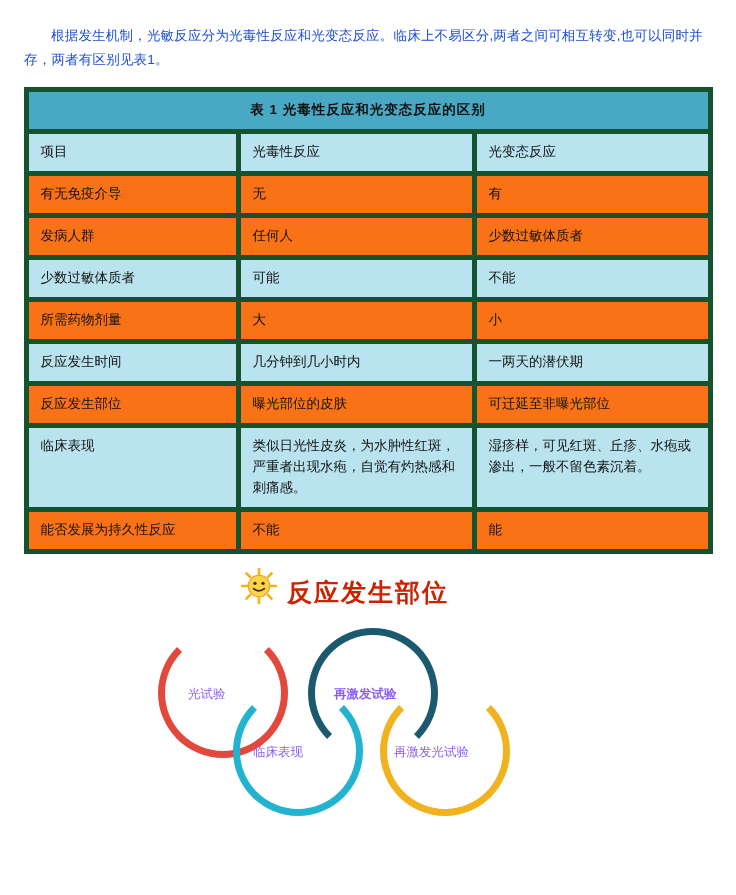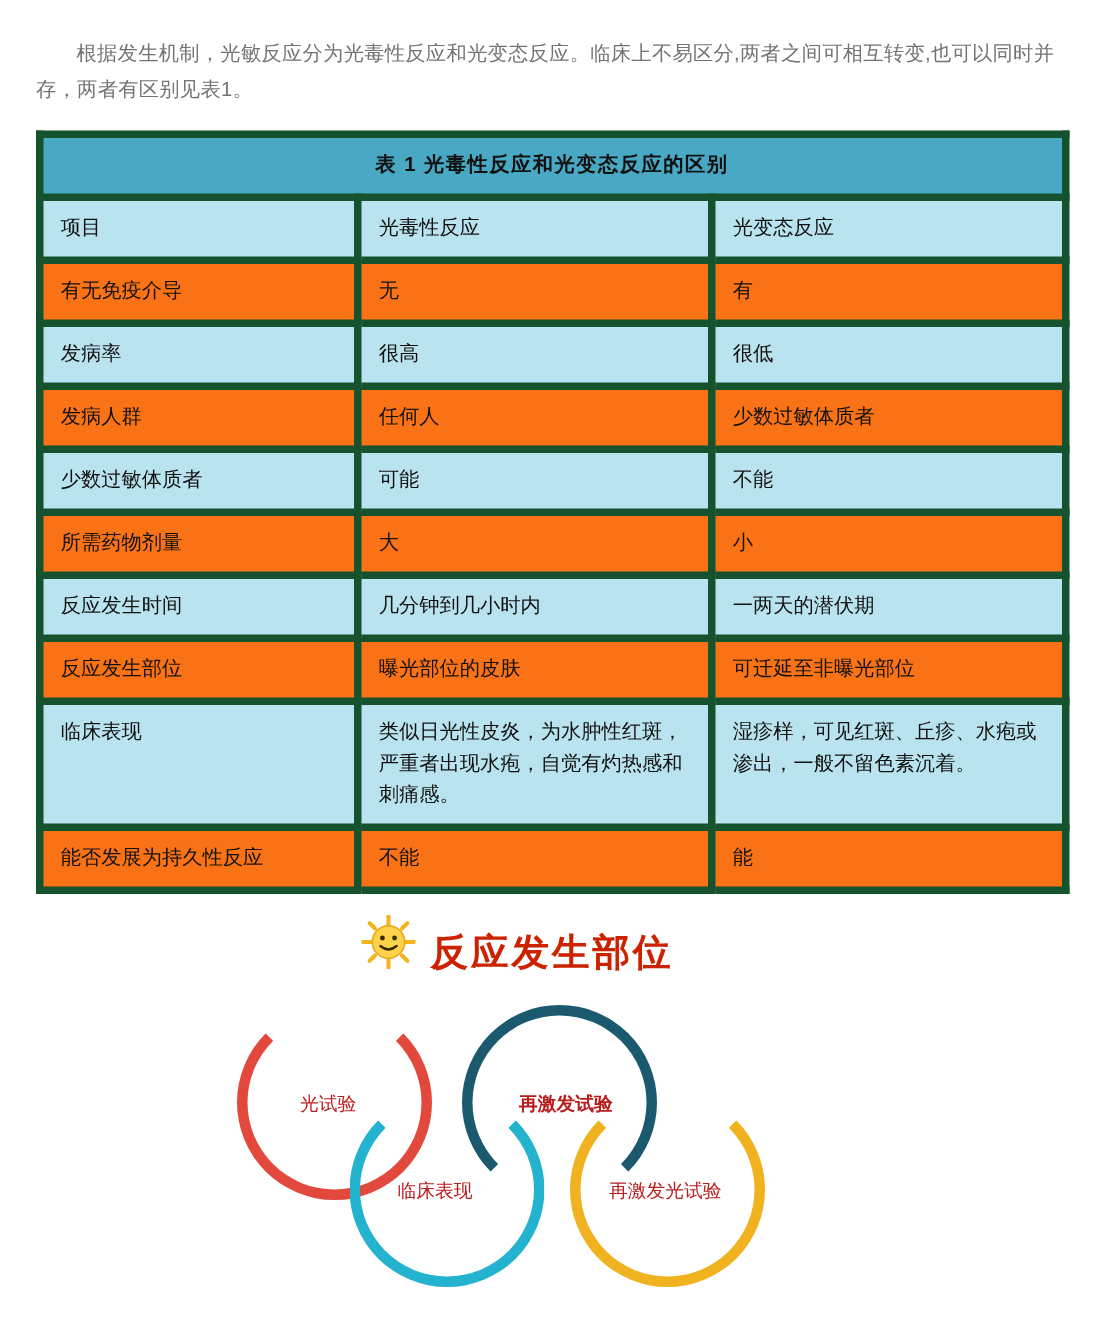--- a/index.html
+++ b/index.html
@@ -19,21 +19,21 @@
     width: 736px;
     height: 895px;
     position: relative;
     box-sizing: border-box;
     padding: 0 18px;
   }
   .intro {
     font-size: 13.5px;
     line-height: 1.85;
     text-indent: 2em;
-    color: #737373;
+    color: #1d4ed8;
     padding-top: 10px;
     padding-left: 6px;
     padding-right: 8px;
     letter-spacing: 0.2px;
   }
   table.cmp {
     width: 684px;
     margin: 14px auto 0 auto;
     border-collapse: collapse;
     table-layout: fixed;
@@ -95,23 +95,22 @@
     margin: 8px auto 0 auto;
   }
   .ring {
     position: absolute;
     border-radius: 50%;
     box-sizing: border-box;
   }
   .ring-label {
     position: absolute;
     font-size: 12.5px;
-    color: #b91c1c;
+    color: #8b5cf6;
     white-space: nowrap;
-    margin-left: 12px;
   }
   .ring1 { 
     left: 0px; top: 0px;
     width: 130px; height: 130px;
     border: 7px solid #e2483c;
     border-top-color: transparent;
   }
   .ring2 { 
     left: 150px; top: 0px;
     width: 130px; height: 130px;
@@ -154,25 +153,20 @@
       </tr>
       <tr class="row-a hdr-row">
         <td>项目</td>
         <td>光毒性反应</td>
         <td>光变态反应</td>
       </tr>
       <tr class="row-b">
         <td>有无免疫介导</td>
         <td>无</td>
         <td>有</td>
-      </tr>
-      <tr class="row-a">
-        <td>发病率</td>
-        <td>很高</td>
-        <td>很低</td>
       </tr>
       <tr class="row-b">
         <td>发病人群</td>
         <td>任何人</td>
         <td>少数过敏体质者</td>
       </tr>
       <tr class="row-a">
         <td>少数过敏体质者</td>
         <td>可能</td>
         <td>不能</td>

